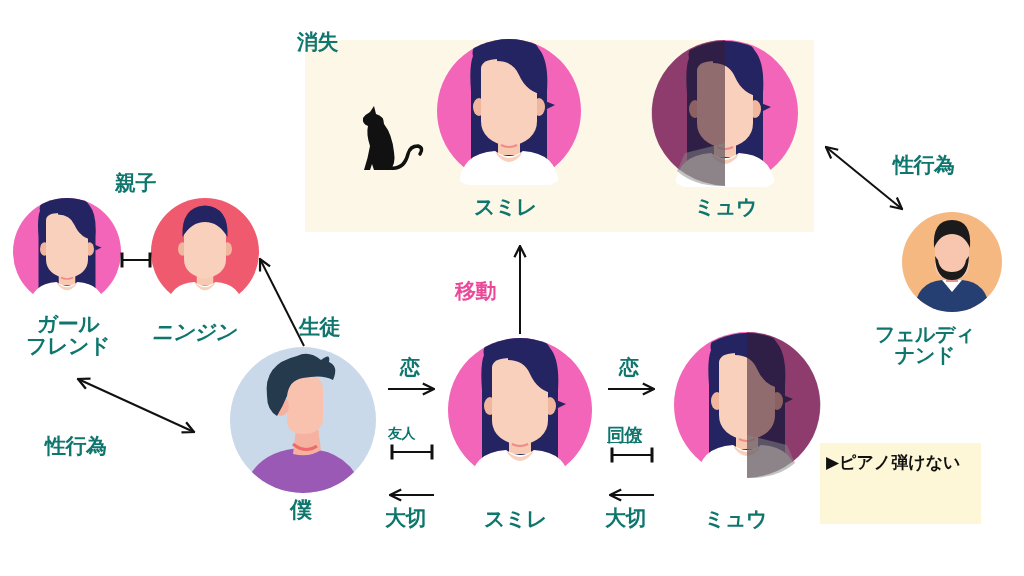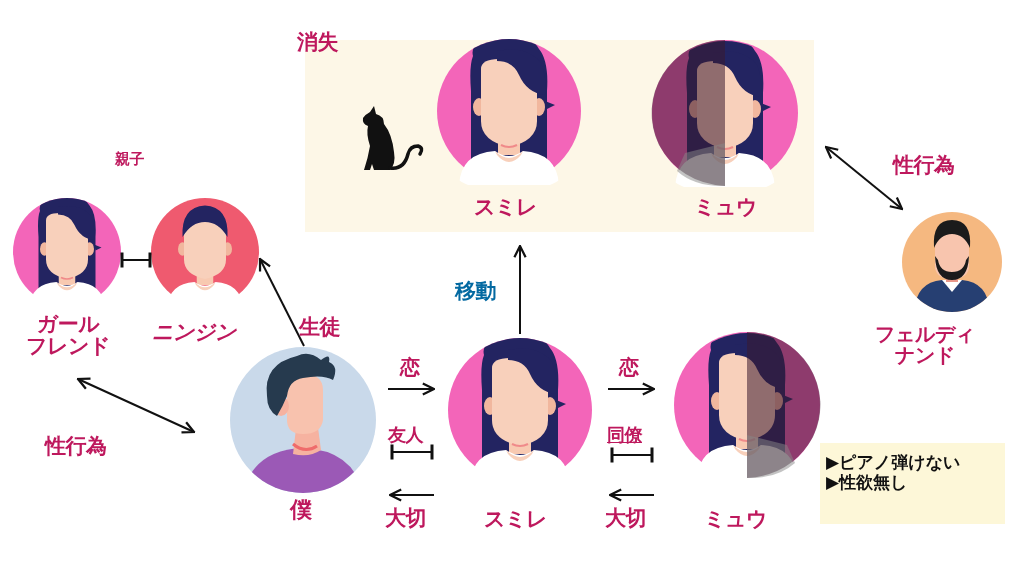--- a/index.html
+++ b/index.html
@@ -2,55 +2,55 @@
 <html><head>
   <meta charset="utf-8">
   <style>
     * { margin: 0; padding: 0; box-sizing: border-box; }
     html, body { width: 1024px; height: 576px; background: #ffffff; overflow: hidden; }
     body { position: relative; font-family: "DejaVu Sans", sans-serif; color: #111; }
     .label {
       position: absolute;
       font-family: "DejaVu Sans", sans-serif;
       font-weight: bold;
-      color: #be185d;
+      color: #0f766e;
       text-align: center;
       white-space: nowrap;
       line-height: 1.05;
       letter-spacing: -0.5px;
     }
     .label.multi { white-space: pre-line; }
     .group-box {
       position: absolute;
       left: 305px; top: 40px; width: 509px; height: 192px;
       background: #fdf7e7;
     }
     .note-box {
       position: absolute;
-      left: 820px; top: 443px; width: 185px; height: 81px;
+      left: 820px; top: 443px; width: 161px; height: 81px;
       background: #fdf7d8;
       padding: 9px 0 0 6px;
     }
     .note-line {
       font-family: "DejaVu Sans", sans-serif;
       font-weight: bold;
       font-size: 17px;
       line-height: 20px;
       color: #111;
       white-space: nowrap;
     }
     svg.layer { position: absolute; left: 0; top: 0; }
   </style>
 </head>
 <body>
 
 <div class="group-box"></div>
 <div class="label" style="left:297px; top:31px; font-size:21px;">消失</div>
 
-<div class="label" style="left:115px; top:152px; font-size:15px;">親子</div>
+<div class="label" style="left:115px; top:172px; font-size:21px;">親子</div>
 
 <svg class="layer" width="1024" height="576" viewBox="0 0 1024 576">
   <defs>
     <marker id="ah" viewBox="0 0 10 10" refX="9" refY="5" markerWidth="7" markerHeight="7" orient="auto-start-reverse">
       <path d="M1,1 L9,5 L1,9" fill="none" stroke="#111" stroke-width="1.6"></path>
     </marker>
     <marker id="bar" viewBox="0 0 4 10" refX="2" refY="5" markerWidth="3" markerHeight="9" orient="auto">
       <rect x="1" y="0" width="2" height="10" fill="#111"></rect>
     </marker>
 
@@ -187,26 +187,25 @@
 <div class="label" style="left:152px; top:321px; font-size:21px;font-style:italic;">ニンジン</div>
 <div class="label multi" style="left:865px; top:324px; font-size:20px; width:120px;">フェルディ
 ナンド</div>
 <div class="label" style="left:290px; top:498px; font-size:22px;">僕</div>
 <div class="label" style="left:484px; top:508px; font-size:21px;">スミレ</div>
 <div class="label" style="left:704px; top:508px; font-size:21px;">ミュウ</div>
 
 <div class="label" style="left:299px; top:284px; font-size:21px;margin-top:32px;">生徒</div>
 <div class="label" style="left:45px; top:435px; font-size:21px;">性行為</div>
 <div class="label" style="left:893px; top:154px; font-size:21px;">性行為</div>
-<div class="label" style="left:455px; top:280px; font-size:21px; color:#0369a1;">移動</div>
+<div class="label" style="left:455px; top:280px; font-size:21px; color:#ec4899;">移動</div>
 
 <div class="label" style="left:400px; top:357px; font-size:20px;">恋</div>
-<div class="label" style="left:388px; top:426px; font-size:18px;">友人</div>
+<div class="label" style="left:388px; top:426px; font-size:14px;">友人</div>
 <div class="label" style="left:385px; top:507px; font-size:21px;">大切</div>
 
 <div class="label" style="left:619px; top:357px; font-size:20px;">恋</div>
 <div class="label" style="left:607px; top:426px; font-size:18px;text-decoration:underline;">同僚</div>
 <div class="label" style="left:605px; top:507px; font-size:21px;">大切</div>
 
 <div class="note-box">
   <div class="note-line">▶ピアノ弾けない</div>
-  <div class="note-line">▶性欲無し</div>
 </div>
 
 </body></html>

